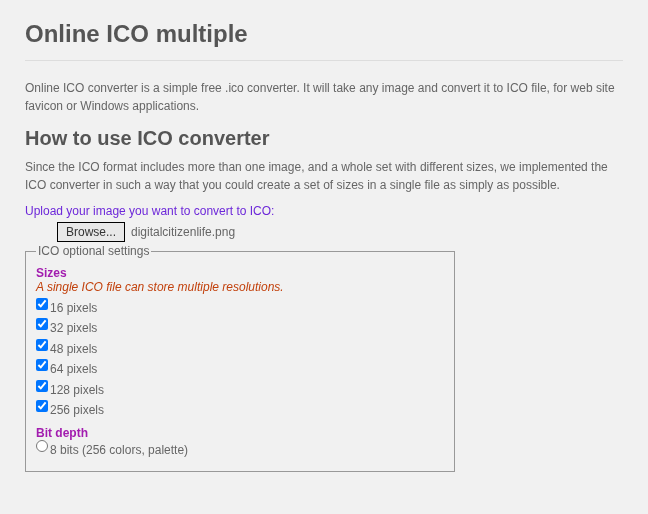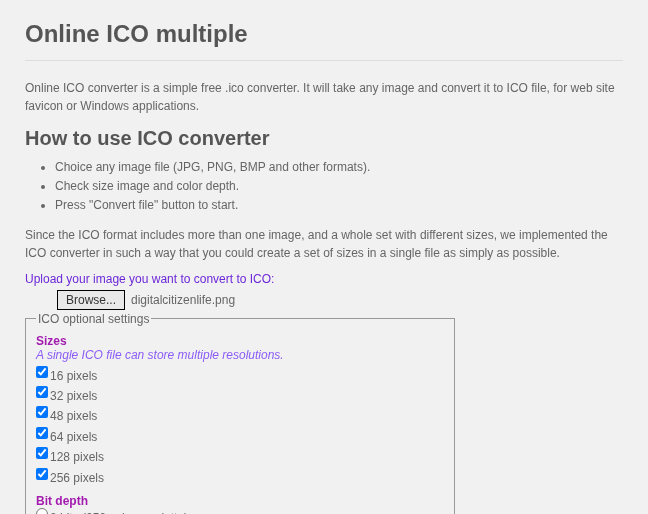--- a/index.html
+++ b/index.html
@@ -90,21 +90,21 @@
       padding: 0 2px;
     }
     .section-title {
       font-weight: bold;
       color: #a21caf;
       font-size: 12px;
       margin-top: 2px;
     }
     .section-note {
       font-style: italic;
-      color: #8b5cf6;
+      color: #c2410c;
       font-size: 12px;
       margin-bottom: 4px;
     }
     .opt {
       display: flex;
       align-items: flex-start;
       font-size: 12px;
       color: #666;
       line-height: 1.7;
     }
@@ -116,25 +116,20 @@
   </style>
 </head>
 <body>
 
 <div class="container">
   <h1>Online ICO multiple</h1>
   <hr>
   <div class="intro">Online ICO converter is a simple free .ico converter. It will take any image and convert it to ICO file, for web site favicon or Windows applications.</div>
 
   <h2>How to use ICO converter</h2>
-  <ul>
-    <li>Choice any image file (JPG, PNG, BMP and other formats).</li>
-    <li>Check size image and color depth.</li>
-    <li>Press "Convert file" button to start.</li>
-  </ul>
 
   <div class="desc">Since the ICO format includes more than one image, and a whole set with different sizes, we implemented the ICO converter in such a way that you could create a set of sizes in a single file as simply as possible.</div>
 
   <div class="upload-label">Upload your image you want to convert to ICO:</div>
   <div class="file-row">
     <button class="browse-btn">Browse...</button>
     <span class="filename">digitalcitizenlife.png</span>
   </div>
 
   <fieldset>

